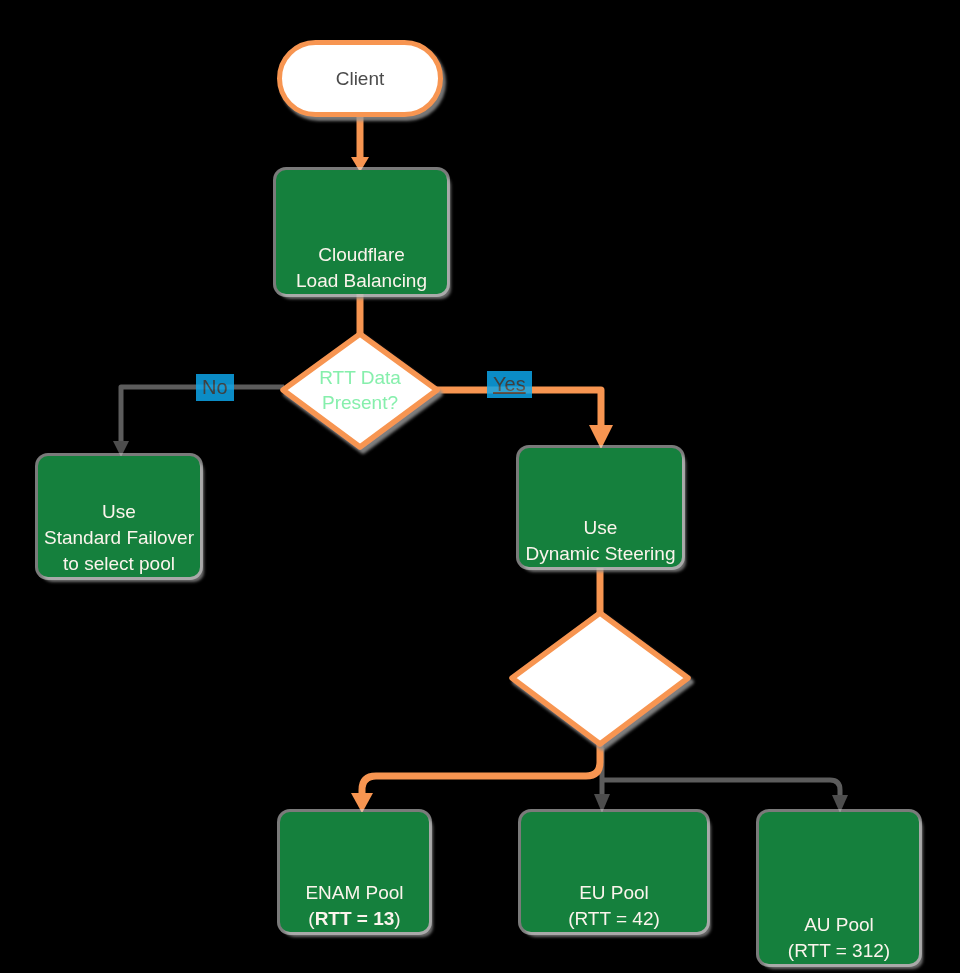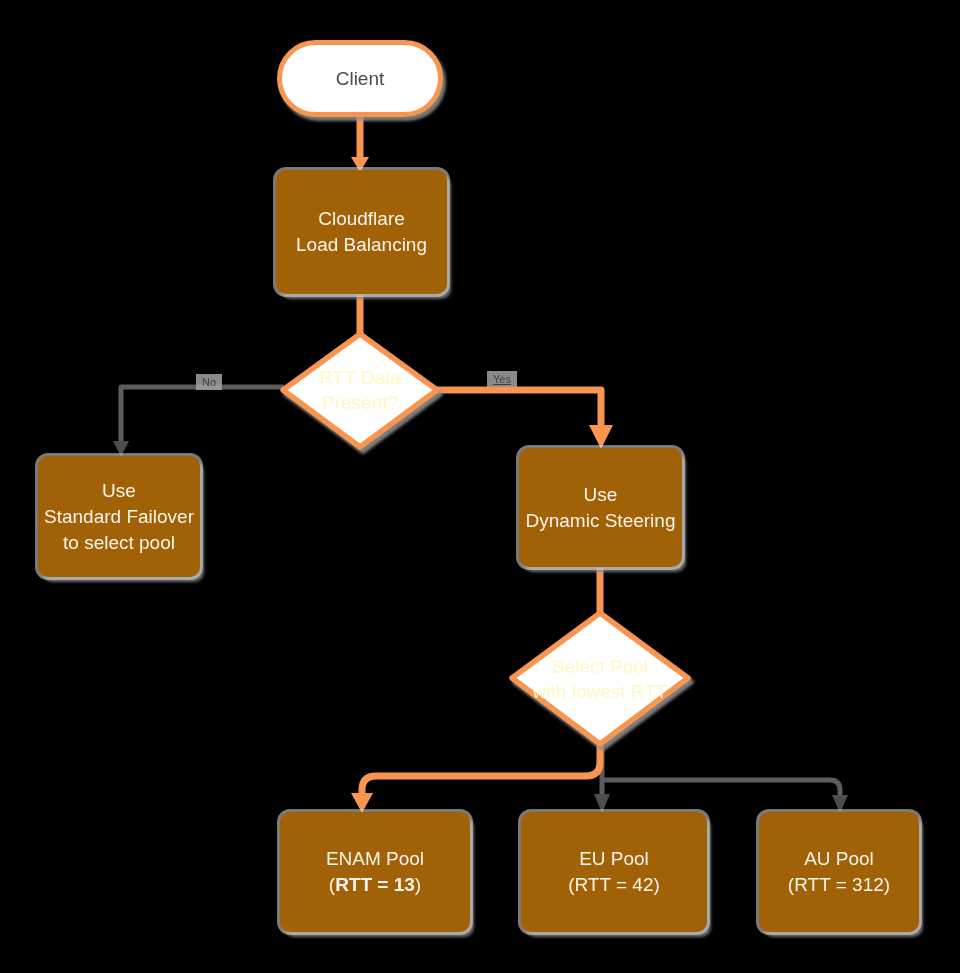--- a/index.html
+++ b/index.html
@@ -7,36 +7,37 @@
     position:relative;width:960px;height:973px;background:#000000;overflow:hidden;
     font-family:"Liberation Sans",sans-serif;
   }
   #wires{position:absolute;left:0;top:0;width:960px;height:973px;}
   .node{
     position:absolute;display:flex;align-items:center;justify-content:center;
     text-align:center;box-sizing:border-box;
   }
   .label{white-space:pre-line;}
   .orange-box{
-    background:#a16207;border-radius:10px;color:#FBF4EC;
+    background:#15803d;border-radius:10px;color:#FBF4EC;
     font-size:19px;line-height:26px;
     box-shadow:0 0 0 3px rgba(222,222,222,0.55), 4px 5px 3px rgba(135,135,135,0.8);
+    align-items:flex-end;
   }
   .pill{
     background:#ffffff;border:5px solid #F79551;border-radius:42px;
     color:#4B4B4B;font-size:19px;
     box-shadow:3px 4px 3px rgba(150,150,150,0.8);
   }
   .diamond-text{
     position:absolute;display:flex;align-items:center;justify-content:center;
-    text-align:center;color:#fef9c3;font-size:19px;line-height:25px;
+    text-align:center;color:#86efac;font-size:19px;line-height:25px;
   }
   .edge-label{
-    position:absolute;background:#a3a3a3;color:#4a4a4a;opacity:0.85;
-    font-size:11px;padding:2px 6px;
+    position:absolute;background:#0ea5e9;color:#4a4a4a;opacity:0.85;
+    font-size:20px;padding:2px 6px;
   }
   .bold{font-weight:700;}
 </style>
 </head>
 <body>
 
 <div id="canvas">
 
   <svg id="wires" viewBox="0 0 960 973" xmlns="http://www.w3.org/2000/svg">
     <defs>
@@ -84,43 +85,39 @@
     <div class="label">Use
 Standard Failover
 to select pool</div>
   </div>
 
   <div class="node orange-box" style="left:519px;top:448px;width:163px;height:119px;">
     <div class="label">Use
 Dynamic Steering</div>
   </div>
 
-  <div class="node orange-box" style="left:280px;top:812px;width:190px;height:120px;">
+  <div class="node orange-box" style="left:280px;top:812px;width:149px;height:120px;">
     <div>
       <div>ENAM Pool</div>
       <div><span>(</span><span class="bold">RTT = 13</span><span>)</span></div>
     </div>
   </div>
 
   <div class="node orange-box" style="left:521px;top:812px;width:186px;height:120px;">
     <div class="label">EU Pool
 (RTT = 42)</div>
   </div>
 
-  <div class="node orange-box" style="left:759px;top:812px;width:160px;height:120px;">
+  <div class="node orange-box" style="left:759px;top:812px;width:160px;height:152px;">
     <div class="label">AU Pool
 (RTT = 312)</div>
   </div>
 
   <div class="diamond-text" style="left:285px;top:340px;width:150px;height:100px;">
     <div class="label">RTT Data
 Present?</div>
   </div>
 
-  <div class="diamond-text" style="left:515px;top:620px;width:170px;height:118px;">
-    <div class="label">Select Pool
-with lowest RTT</div>
-  </div>
 
   <div class="edge-label" style="left:196px;top:374px;">No</div>
   <div class="edge-label" style="left:487px;top:371px;text-decoration:underline;">Yes</div>
 
 </div>
 
 </body></html>

